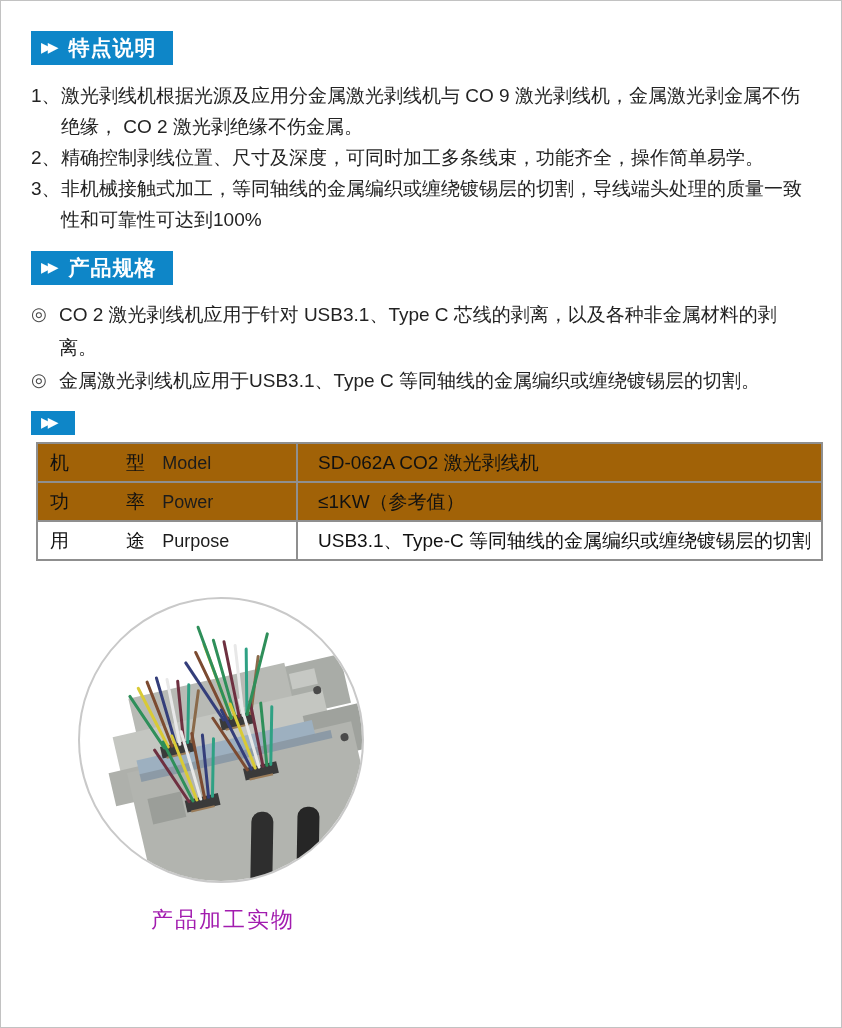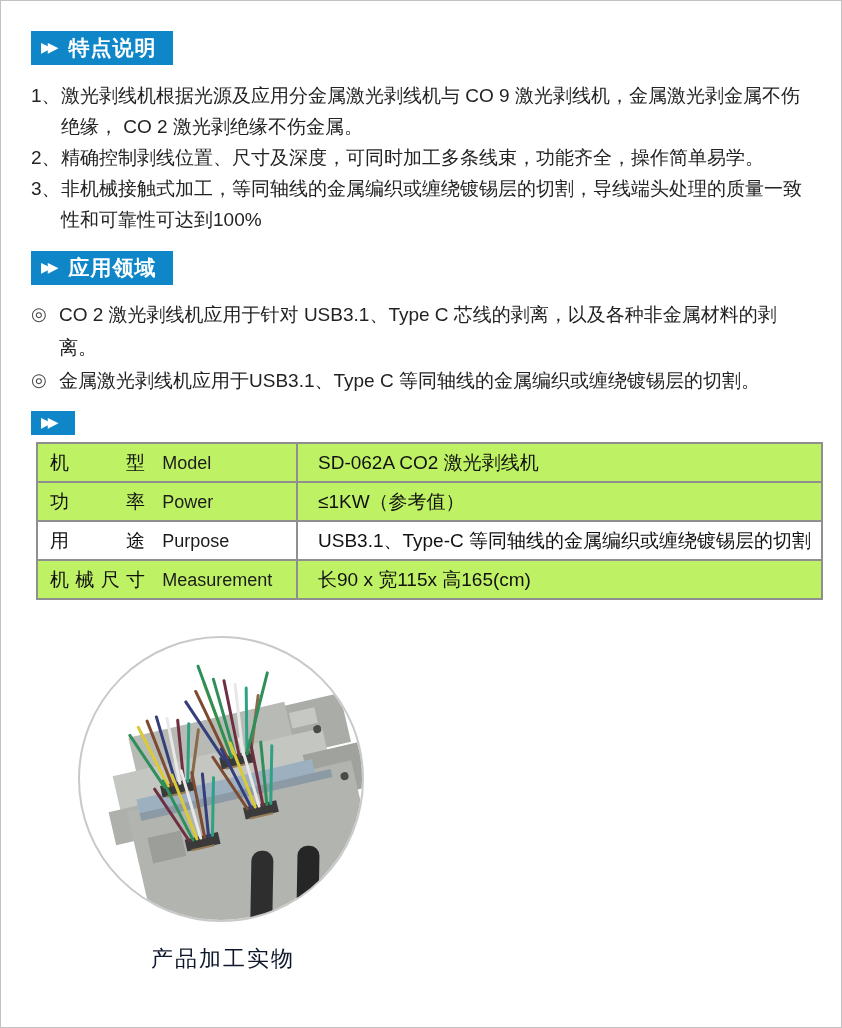--- a/index.html
+++ b/index.html
@@ -51,36 +51,36 @@
     width: 787px;
     border-collapse: collapse;
     font-size: 19px;
     color: #111;
   }
   .spec-table td {
     border: 2px solid #8f8f8f;
     height: 39px;
     vertical-align: middle;
   }
-  .spec-table tr.gray td { background: #bef264; }
+  .spec-table tr.gray td { background: #a16207; }
   .spec-table td.lbl { width: 260px; padding-left: 12px; }
   .spec-table td.val { padding-left: 20px; margin-top: 24px; }
   .spec-zh {
     display: inline-block;
     width: 95px;
     text-align: justify;
     text-align-last: justify;
   }
   .spec-en { display: inline-block; margin-left: 12px; font-size: 18px; color: #1c1c1c; }
   
   .figure { margin: 34px 0 0 75px; width: 290px; height: 290px; }
   .caption {
     margin: 20px 0 0 150px;
     font-size: 22px;
-    color: #0f172a;
+    color: #a21caf;
     letter-spacing: 2px;
   }
 </style>
 </head>
 <body>
 
 <div class="page">
 
   
   <div class="badge badge-features">
@@ -99,21 +99,21 @@
     </div>
     <div class="feature-item">
       <span class="num">3、</span>
       <span class="txt">非机械接触式加工，等同轴线的金属编织或缠绕镀锡层的切割，导线端头处理的质量一致性和可靠性可达到100%</span>
     </div>
   </div>
 
   
   <div class="badge badge-apps">
     <span class="chev">▶▶</span>
-    <span>应用领域</span>
+    <span>产品规格</span>
   </div>
 
   <div class="apps">
     <div class="app-item">
       <span class="bullet-icon">◎</span>
       <span class="txt">CO 2 激光剥线机应用于针对 USB3.1、Type C 芯线的剥离，以及各种非金属材料的剥离。</span>
     </div>
     <div class="app-item">
       <span class="bullet-icon">◎</span>
       <span class="txt">金属激光剥线机应用于USB3.1、Type C 等同轴线的金属编织或缠绕镀锡层的切割。</span>
@@ -141,27 +141,20 @@
         </td>
         <td class="val">≤1KW（参考值）</td>
       </tr>
       <tr>
         <td class="lbl">
           <span class="spec-zh">用途</span>
           <span class="spec-en">Purpose</span>
         </td>
         <td class="val">USB3.1、Type-C 等同轴线的金属编织或缠绕镀锡层的切割</td>
       </tr>
-      <tr class="gray">
-        <td class="lbl">
-          <span class="spec-zh">机械尺寸</span>
-          <span class="spec-en">Measurement</span>
-        </td>
-        <td class="val">长90 x 宽115x 高165(cm)</td>
-      </tr>
     </tbody>
   </table>
 
   
   <div class="figure">
     <svg width="290" height="290" viewBox="0 0 290 290">
       <defs>
         <clipPath id="circ">
             <circle cx="145" cy="145" r="141"></circle>
           </clipPath>

